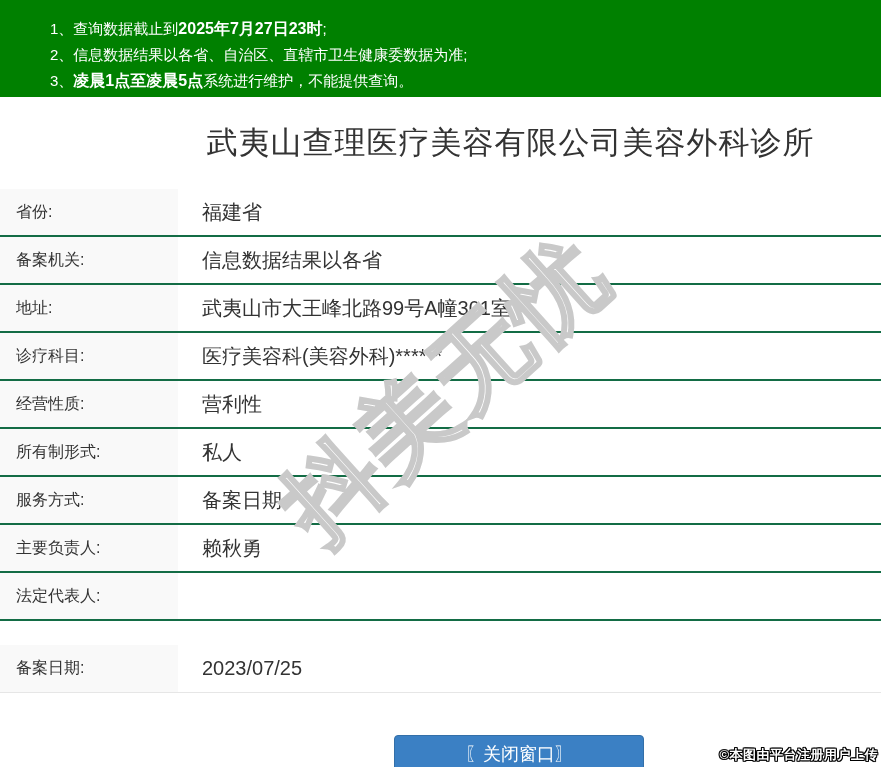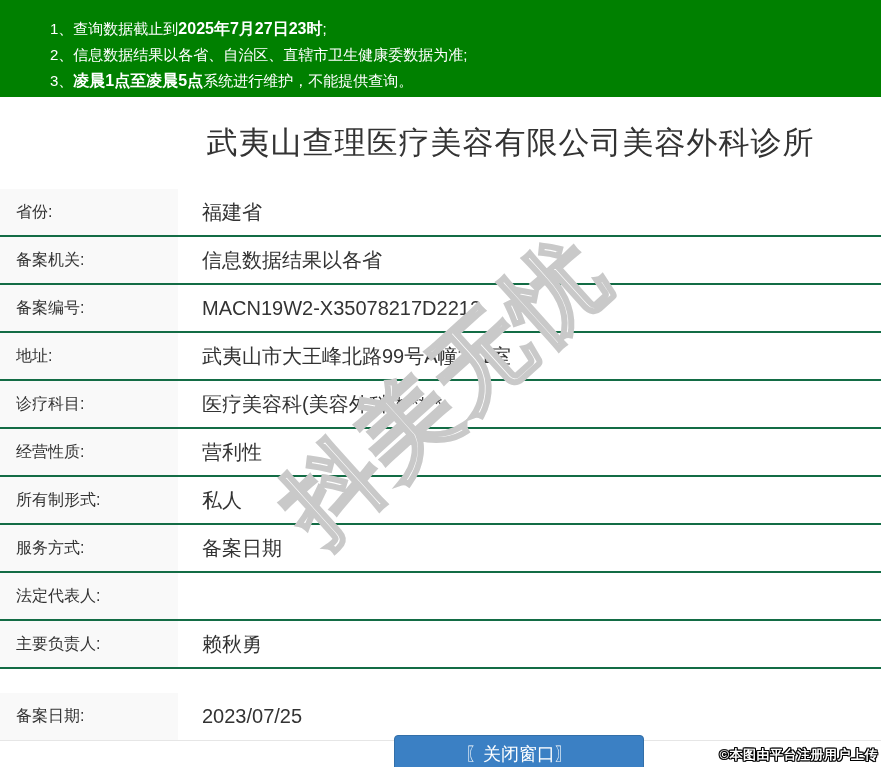--- a/index.html
+++ b/index.html
@@ -62,24 +62,20 @@
   <div class="info-row">
     <div class="info-label">省份:</div>
     <div class="info-value">福建省</div>
   </div>
 
   <div class="info-row">
     <div class="info-label">备案机关:</div>
     <div class="info-value">信息数据结果以各省</div>
   </div>
 
-  <div class="info-row">
-    <div class="info-label">备案编号:</div>
-    <div class="info-value">MACN19W2-X35078217D2212</div>
-  </div>
 
   <div class="info-row">
     <div class="info-label">地址:</div>
     <div class="info-value">武夷山市大王峰北路99号A幢301室</div>
   </div>
 
   <div class="info-row">
     <div class="info-label">诊疗科目:</div>
     <div class="info-value">医疗美容科(美容外科)******</div>
   </div>
@@ -93,27 +89,27 @@
     <div class="info-label">所有制形式:</div>
     <div class="info-value">私人</div>
   </div>
 
   <div class="info-row">
     <div class="info-label">服务方式:</div>
     <div class="info-value">备案日期</div>
   </div>
 
   <div class="info-row">
-    <div class="info-label">法定代表人:</div>
-    <div class="info-value"></div>
+    <div class="info-label">主要负责人:</div>
+    <div class="info-value">赖秋勇</div>
   </div>
 
   <div class="info-row">
-    <div class="info-label">主要负责人:</div>
-    <div class="info-value">赖秋勇</div>
+    <div class="info-label">法定代表人:</div>
+    <div class="info-value"></div>
   </div>
 
   <div class="info-row last">
     <div class="info-label">备案日期:</div>
     <div class="info-value">2023/07/25</div>
   </div>
 </div>
 
 <div class="watermark">抖美无忧</div>
 

